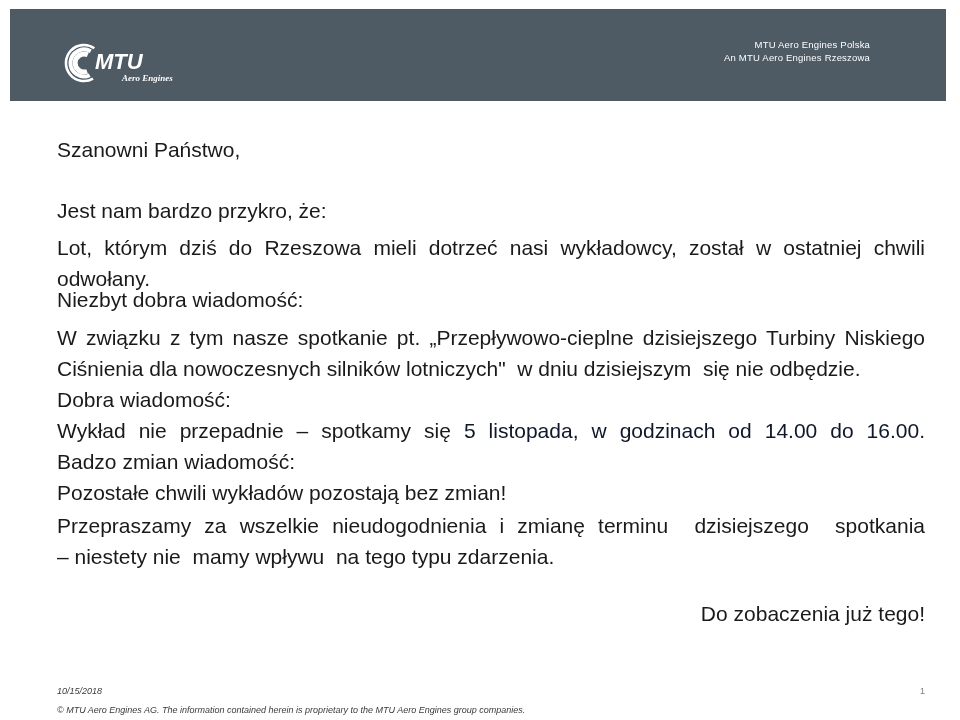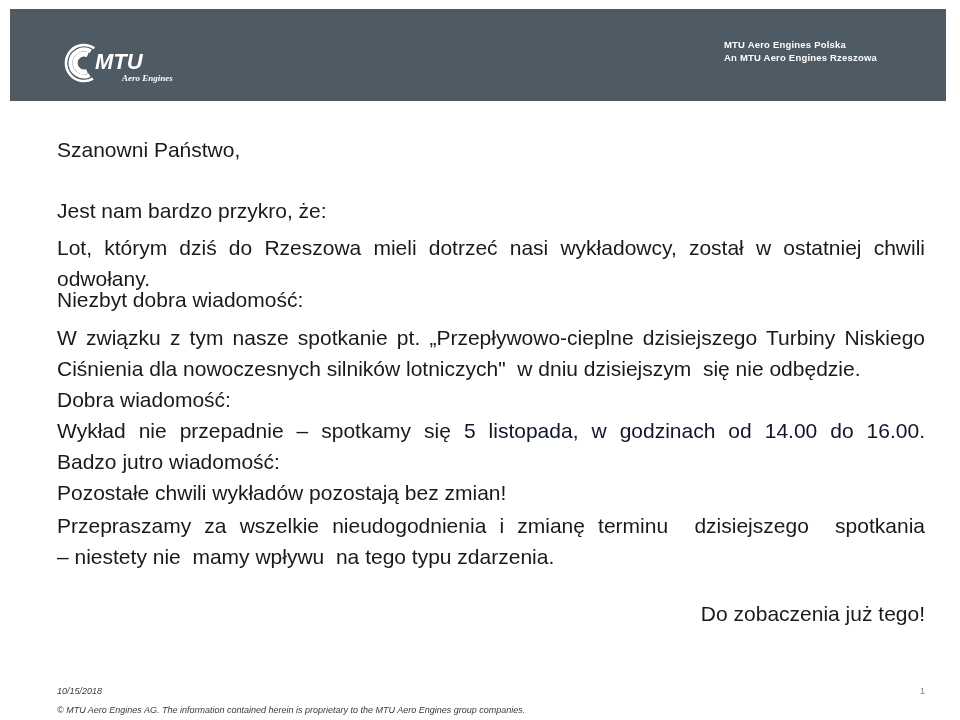--- a/index.html
+++ b/index.html
@@ -22,24 +22,25 @@
   .logo-svg {
     position: absolute;
     left: 42px; top: 21px;
     width: 130px; height: 62px;
   }
   .company-block {
     position: absolute;
     left: 714px; top: 29px;
     color: #ffffff;
     font-size: 9.5px;
-    font-weight: bold;
+    font-weight: normal;
     line-height: 13px;
     letter-spacing: 0.2px;
     white-space: nowrap;
+    text-align: right;
   }
   
   .t {
     position: absolute;
     left: 57px;
     width: 868px;
     margin: 0;
     font-size: 21px;
     line-height: 31px;
     color: #1a1a1a;
@@ -101,21 +102,21 @@
 
     <p class="t bold" style="top:284px">Niezbyt dobra wiadomość:</p>
 
     <p class="t just" style="top:322px">W związku z tym nasze spotkanie pt. „Przepływowo-cieplne dzisiejszego Turbiny Niskiego</p>
     <p class="t" style="top:353px">Ciśnienia dla nowoczesnych silników lotniczych"&nbsp; w dniu dzisiejszym&nbsp; się nie odbędzie.</p>
 
     <p class="t bold" style="top:384px">Dobra wiadomość:</p>
 
     <p class="t just" style="top:415px"><span>Wykład nie przepadnie – spotkamy się </span><span class="blue">5 listopada, w godzinach od 14.00 do 16.00</span><span>.</span></p>
 
-    <p class="t bold" style="top:446px">Badzo jutro wiadomość:</p>
+    <p class="t bold" style="top:446px">Badzo zmian wiadomość:</p>
 
     <p class="t" style="top:477px">Pozostałe chwili wykładów pozostają bez zmian!</p>
 
     <p class="t bold just" style="top:510px">Przepraszamy za wszelkie nieudogodnienia i zmianę terminu&nbsp; dzisiejszego&nbsp; spotkania</p>
     <p class="t bold" style="top:541px">– niestety nie&nbsp; mamy wpływu&nbsp; na tego typu zdarzenia.</p>
 
     <p class="t bold right" style="top:598px">Do zobaczenia już tego!</p>
   </main>
 
   <footer>

